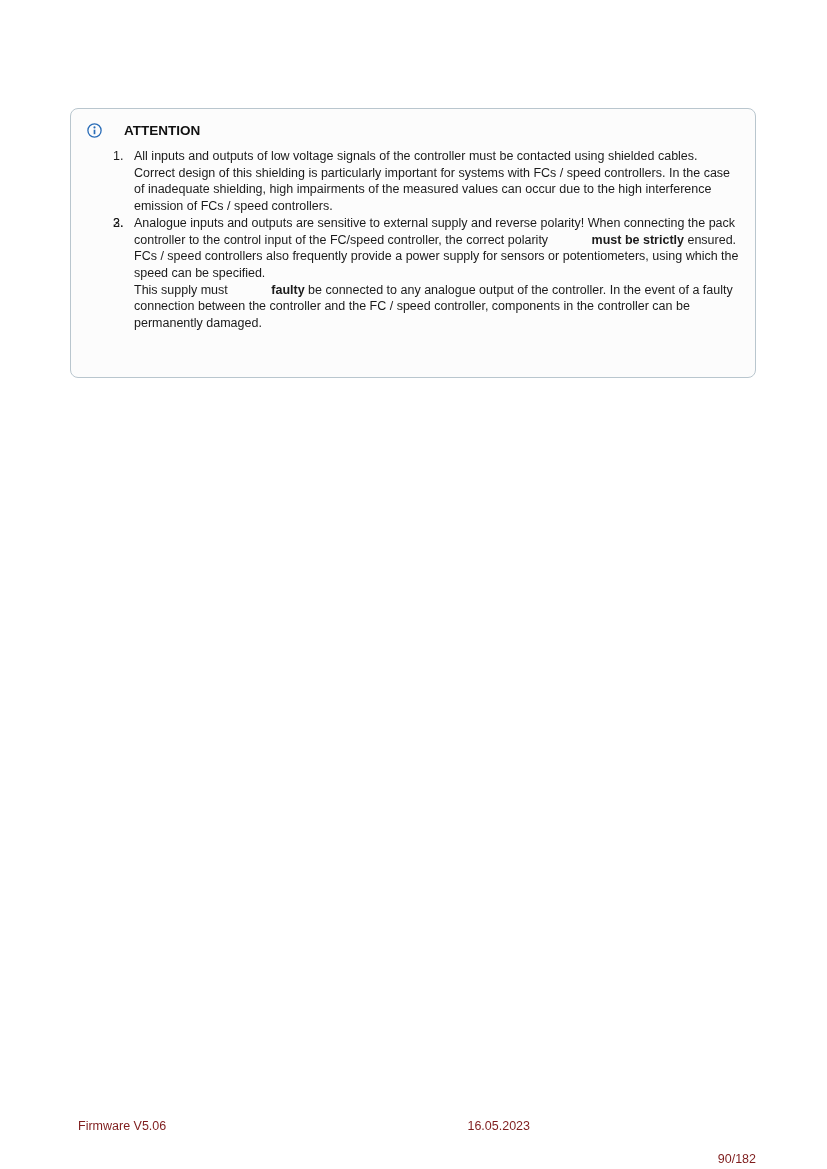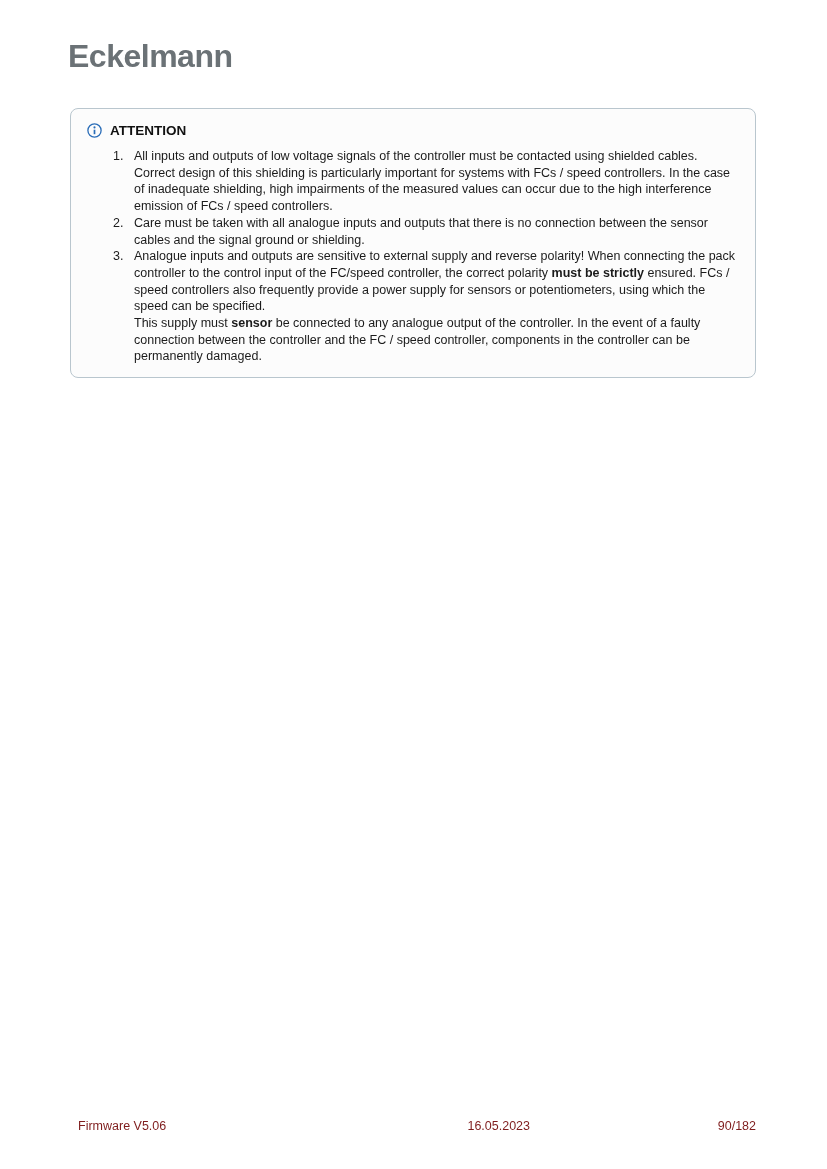--- a/index.html
+++ b/index.html
@@ -32,21 +32,21 @@
     width: 686px;
     height: 270px;
     box-sizing: border-box;
     border: 1px solid var(--box-border, #b9c6ce);
     border-radius: 8px;
     background: var(--box-bg, #fcfcfc);
   }
   .ab-header {
     display: flex;
     align-items: flex-end;
-    gap: 8px;
+    gap: 22px;
     margin: 14px 0 0 16px;
   }
   .info-icon {
     width: 15px;
     height: 15px;
     display: inline-flex;
   }
   .ab-title {
     font-size: 13.5px;
     font-weight: 700;
@@ -66,57 +66,57 @@
     white-space: pre-wrap;
   }
   .ab-list .num {
     position: absolute;
     left: 0;
     top: 0;
     white-space: normal;
   }
   .ab-list b {
     font-weight: 700;
+    margin-left: 40px;
   }
   .footer {
     position: absolute;
     left: 70px;
     top: 1119px;
     width: 686px;
     display: flex;
     font-size: 12.5px;
     color: #7f1d1d;
   }
   .footer .f-left   { flex: 1; text-align: left; padding-left: 8px; }
   .footer .f-center { flex: 1; text-align: right; }
-  .footer .f-right  { flex: 1; text-align: right; }
+  .footer .f-right  { flex: 1; text-align: right; margin-top: 33px; }
 </style>
 </head>
 <body>
 
 <div class="page">
 
-  <div class="logo">Eckelmann</div>
 
   <div class="attention-box">
     <div class="ab-header">
       <span class="info-icon">
         <svg width="15" height="15" viewBox="0 0 15 15" aria-hidden="true">
           <circle cx="7.5" cy="7.5" r="6.6" fill="none" stroke="var(--icon-color, #2a6db8)" stroke-width="1.3"></circle>
           <circle cx="7.5" cy="4.4" r="1.05" fill="var(--icon-color, #2a6db8)"></circle>
           <line x1="7.5" y1="6.7" x2="7.5" y2="11.2" stroke="var(--icon-color, #2a6db8)" stroke-width="1.7"></line>
         </svg>
       </span>
       <span class="ab-title">ATTENTION</span>
     </div>
     <ol class="ab-list">
         <li><span class="num">1.</span><span>All inputs and outputs of low voltage signals of the controller must be contacted using shielded cables. Correct design of this shielding is particularly important for systems with FCs / speed controllers. In the case of inadequate shielding, high impairments of the measured values can occur due to the high interference emission of FCs / speed controllers.</span></li>
-        <li><span class="num">2.</span><span>Care must be taken with all analogue inputs and outputs that there is no connection between the sensor cables and the signal ground or shielding.</span></li>
+        <li><span class="num">2.</span></li>
         <li><span class="num">3.</span><span>Analogue inputs and outputs are sensitive to external supply and reverse polarity! When connecting the pack controller to the control input of the FC/speed controller, the correct polarity </span><b>must be strictly</b><span> ensured. FCs / speed controllers also frequently provide a power supply for sensors or potentiometers, using which the speed can be specified.
-This supply must </span><b>sensor</b><span> be connected to any analogue output of the controller. In the event of a faulty connection between the controller and the FC / speed controller, components in the controller can be permanently damaged.</span></li>
+This supply must </span><b>faulty</b><span> be connected to any analogue output of the controller. In the event of a faulty connection between the controller and the FC / speed controller, components in the controller can be permanently damaged.</span></li>
       </ol>
   </div>
 
   <div class="footer">
     <span class="f-left">Firmware V5.06</span>
     <span class="f-center">16.05.2023</span>
     <span class="f-right">90/182</span>
   </div>
 
 </div>

